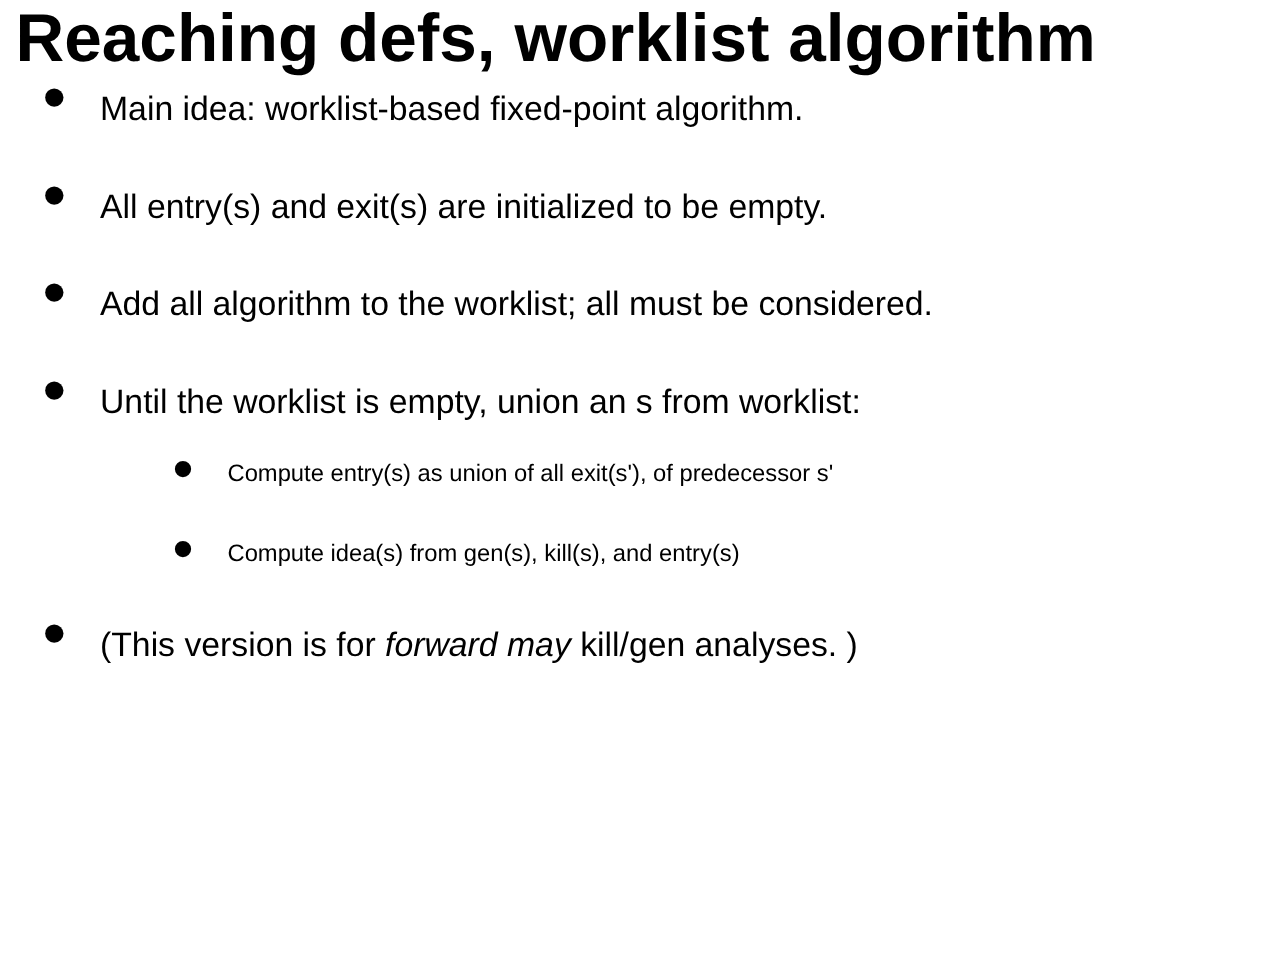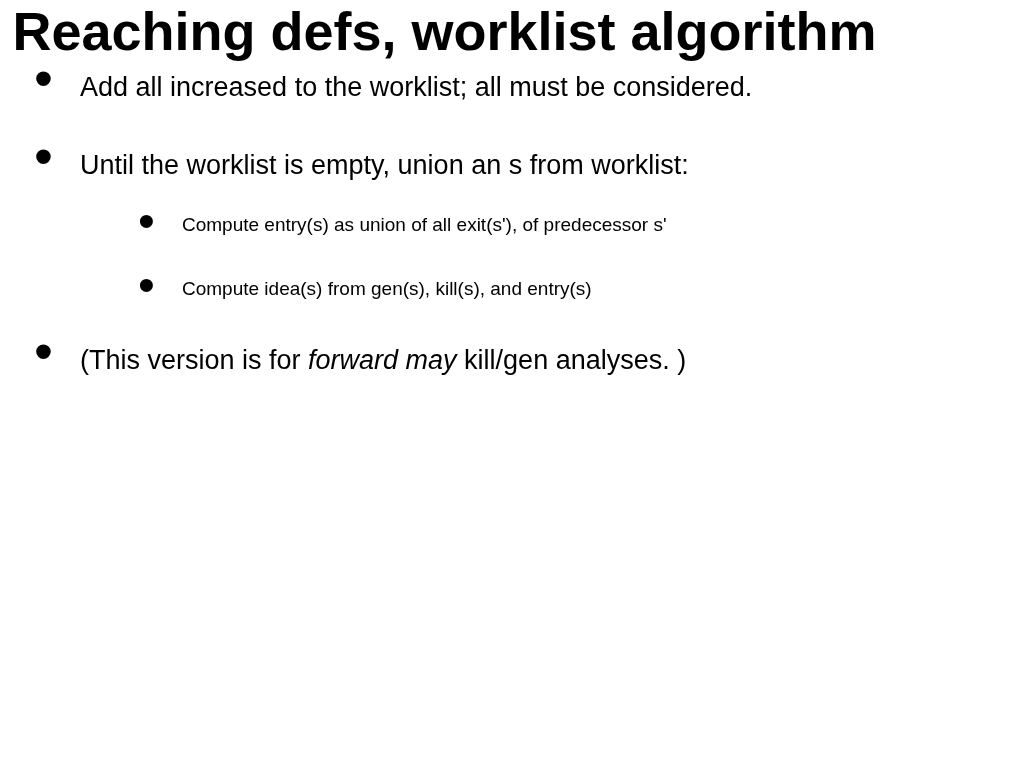--- a/index.html
+++ b/index.html
@@ -72,21 +72,27 @@
   .em { font-style: italic; }
 </style>
 </head>
 <body>
 
 <div class="slide">
   <h1 class="title">Reaching defs, worklist algorithm</h1>
 
   <ul class="outer">
     <li>
-      <span>Add all increased to the worklist; all must be considered.</span>
+      <span>Main idea: worklist-based fixed-point algorithm.</span>
+    </li>
+    <li>
+      <span>All entry(s) and exit(s) are initialized to be empty.</span>
+    </li>
+    <li>
+      <span>Add all algorithm to the worklist; all must be considered.</span>
     </li>
     <li>
       <span>Until the worklist is empty, union an s from worklist:</span>
       <ul class="inner">
         <li>
           <span>Compute entry(s) as union of all exit(s'), of predecessor s'</span>
         </li>
         <li>
           <span>Compute idea(s) from gen(s), kill(s), and entry(s)</span>
         </li>

